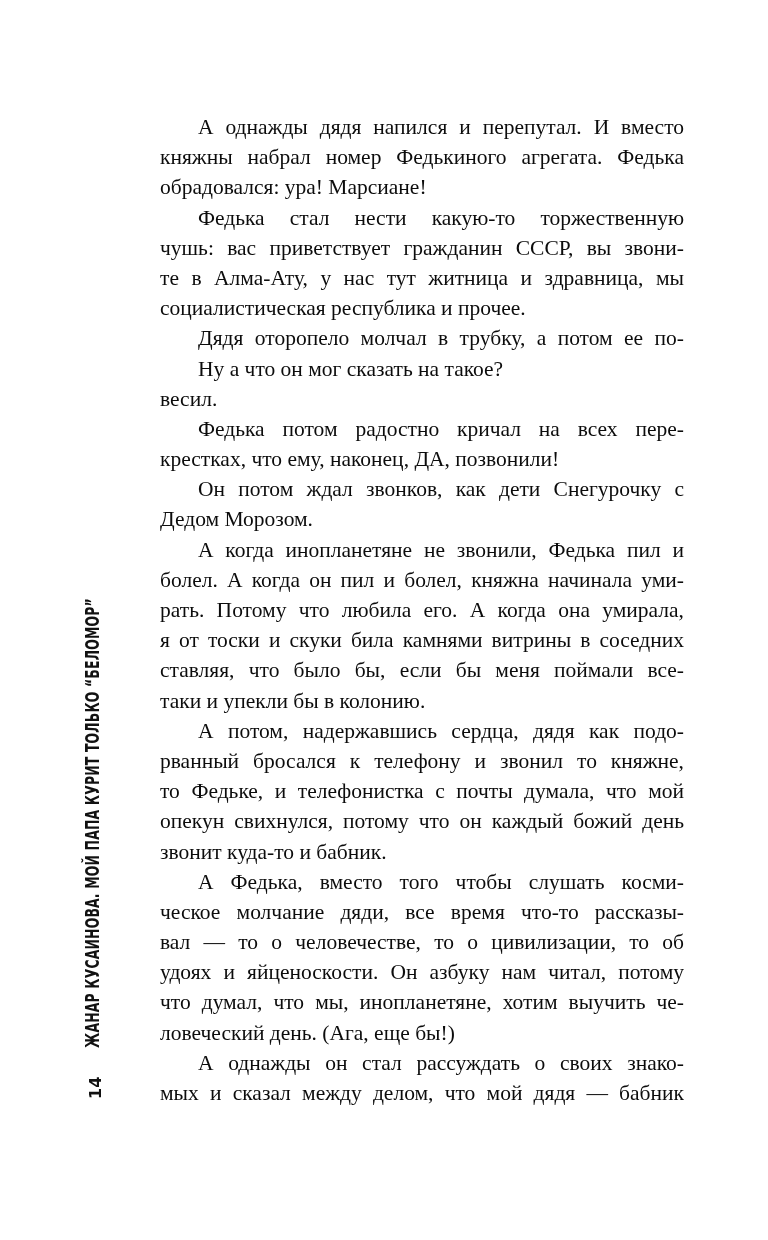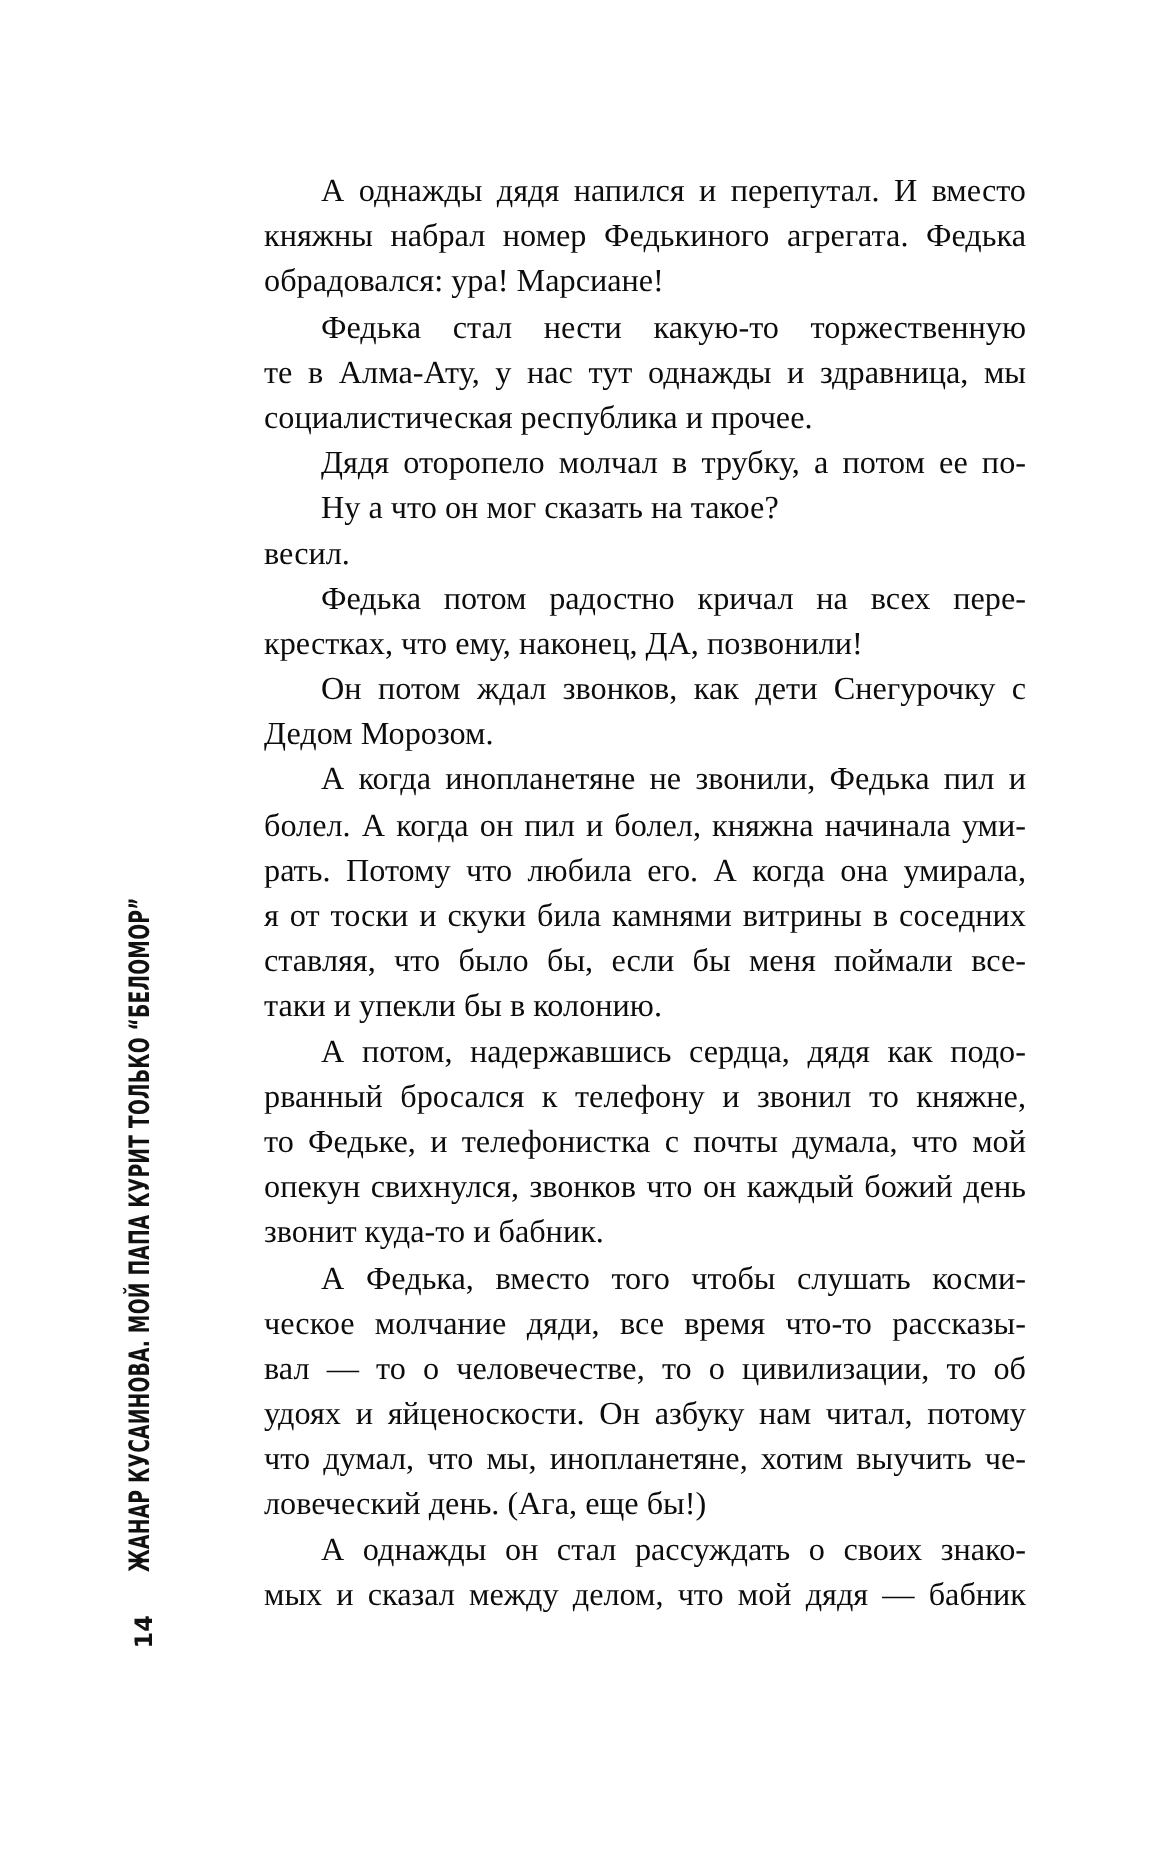--- a/index.html
+++ b/index.html
@@ -26,21 +26,20 @@
     line-height: 30.2px;
     color: #0c0c0c;
     -webkit-font-smoothing: antialiased;
   }
   .line {
     text-align: justify;
     text-align-last: justify;
     white-space: normal;
     height: 30.2px;
     overflow: visible;
-    margin-left: 16px;
   }
   .line.indent { text-indent: 38px; }
   .line.end { text-align-last: left; }
 
   
   .run-title-wrap {
     position: absolute;
     left: 84px;
     top: 1048px;
     width: 492px;
@@ -82,39 +81,40 @@
     <span class="run-title-inner">ЖАНАР КУСАИНОВА. МОЙ ПАПА КУРИТ ТОЛЬКО “БЕЛОМОР”</span>
   </div>
 
   <div class="page-num-wrap">14</div>
 
   <div class="text-block">
       <div class="line indent">А однажды дядя напился и перепутал. И вместо</div>
       <div class="line">княжны набрал номер Федькиного агрегата. Федька</div>
       <div class="line end">обрадовался: ура! Марсиане!</div>
       <div class="line indent">Федька стал нести какую-то торжественную</div>
-      <div class="line">те в Алма-Ату, у нас тут однажды и здравница, мы</div>
+      <div class="line">чушь: вас приветствует гражданин СССР, вы звони-</div>
+      <div class="line">те в Алма-Ату, у нас тут житница и здравница, мы</div>
       <div class="line end">социалистическая республика и прочее.</div>
       <div class="line indent">Дядя оторопело молчал в трубку, а потом ее по-</div>
       <div class="line indent end">Ну а что он мог сказать на такое?</div>
       <div class="line end">весил.</div>
       <div class="line indent">Федька потом радостно кричал на всех пере-</div>
       <div class="line end">крестках, что ему, наконец, ДА, позвонили!</div>
       <div class="line indent">Он потом ждал звонков, как дети Снегурочку с</div>
       <div class="line end">Дедом Морозом.</div>
       <div class="line indent">А когда инопланетяне не звонили, Федька пил и</div>
       <div class="line">болел. А когда он пил и болел, княжна начинала уми-</div>
       <div class="line">рать. Потому что любила его. А когда она умирала,</div>
       <div class="line">я от тоски и скуки била камнями витрины в соседних</div>
       <div class="line">ставляя, что было бы, если бы меня поймали все-</div>
       <div class="line end">таки и упекли бы в колонию.</div>
       <div class="line indent">А потом, надержавшись сердца, дядя как подо-</div>
       <div class="line">рванный бросался к телефону и звонил то княжне,</div>
       <div class="line">то Федьке, и телефонистка с почты думала, что мой</div>
-      <div class="line">опекун свихнулся, звонков что он каждый божий день</div>
+      <div class="line">опекун свихнулся, потому что он каждый божий день</div>
       <div class="line end">звонит куда-то и бабник.</div>
       <div class="line indent">А Федька, вместо того чтобы слушать косми-</div>
       <div class="line">ческое молчание дяди, все время что-то рассказы-</div>
       <div class="line">вал — то о человечестве, то о цивилизации, то об</div>
       <div class="line">удоях и яйценоскости. Он азбуку нам читал, потому</div>
       <div class="line">что думал, что мы, инопланетяне, хотим выучить че-</div>
       <div class="line end">ловеческий день. (Ага, еще бы!)</div>
       <div class="line indent">А однажды он стал рассуждать о своих знако-</div>
       <div class="line">мых и сказал между делом, что мой дядя — бабник</div>
     </div>

